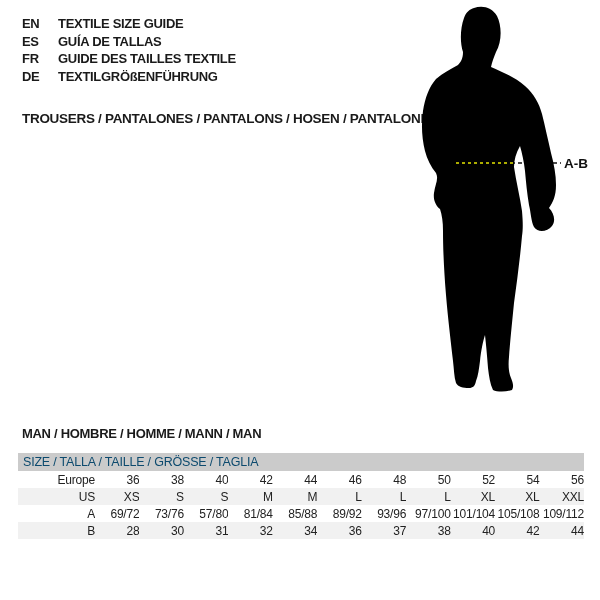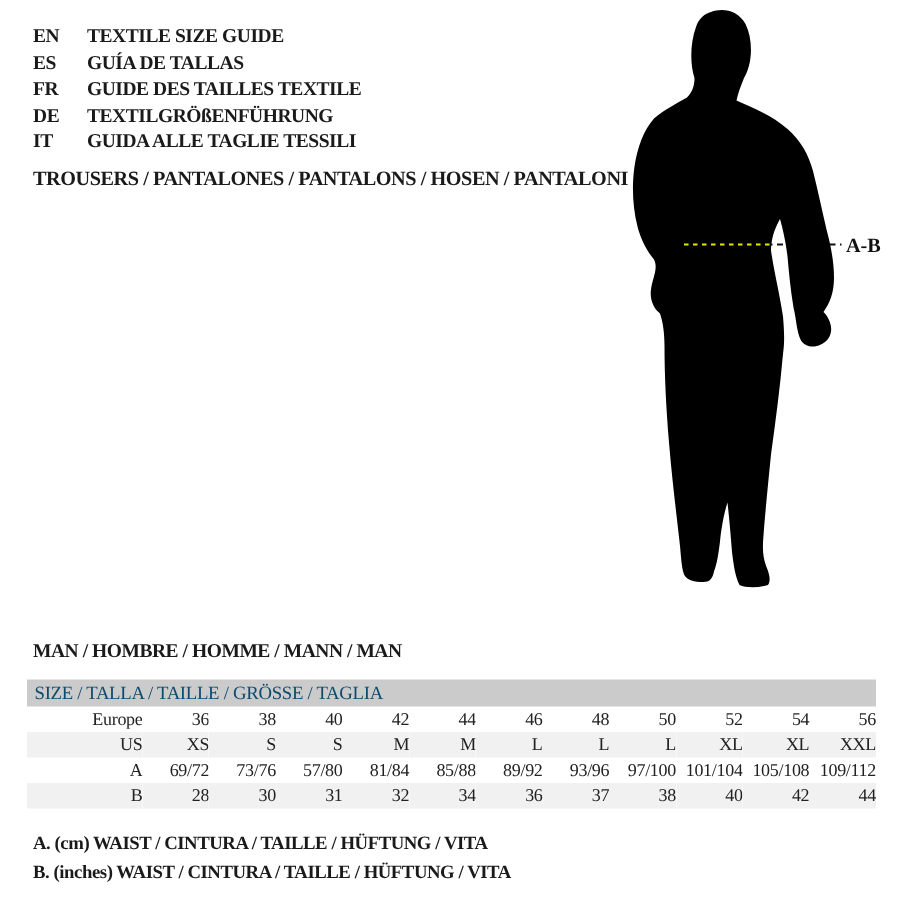--- a/index.html
+++ b/index.html
@@ -1,21 +1,21 @@
 <!DOCTYPE html>
 <html><head>
 <meta charset="utf-8">
 <style>
   html, body { margin: 0; padding: 0; background: #ffffff; }
   .page {
     position: relative;
     width: 600px;
     height: 600px;
     background: #ffffff;
-    font-family: Liberation Serif, serif;
+    font-family: Liberation Sans, sans-serif;
     color: #1a1a1a;
     overflow: hidden;
   }
 
   
   .lang-block {
     position: absolute;
     left: 22px;
     top: 15px;
   }
@@ -125,24 +125,20 @@
       <span class="lang-code">ES</span>
       <span class="lang-label">GUÍA DE TALLAS</span>
     </div>
     <div class="lang-row">
       <span class="lang-code">FR</span>
       <span class="lang-label">GUIDE DES TAILLES TEXTILE</span>
     </div>
     <div class="lang-row">
       <span class="lang-code">DE</span>
       <span class="lang-label">TEXTILGRÖßENFÜHRUNG</span>
-    </div>
-    <div class="lang-row">
-      <span class="lang-code">IT</span>
-      <span class="lang-label">GUIDA ALLE TAGLIE TESSILI</span>
     </div>
   </div>
 
   <div class="garment-title">TROUSERS / PANTALONES / PANTALONS / HOSEN / PANTALONI</div>
 
   <div class="figure-wrap">
     <svg width="210" height="420" viewBox="0 0 210 420" xmlns="http://www.w3.org/2000/svg">
 
       <line x1="100" y1="163" x2="171" y2="163" stroke-width="1.4" stroke-dasharray="4 3" stroke="#111111"></line>
 
@@ -257,18 +253,14 @@
           <td>37</td>
           <td>38</td>
           <td>40</td>
           <td>42</td>
           <td>44</td>
         </tr>
       </tbody>
     </table>
   </div>
 
-  <div class="notes-block">
-    <div class="note-line">A. (cm) WAIST / CINTURA / TAILLE / HÜFTUNG / VITA</div>
-    <div class="note-line">B. (inches) WAIST / CINTURA / TAILLE / HÜFTUNG / VITA</div>
-  </div>
 
 </div>
 
 </body></html>

